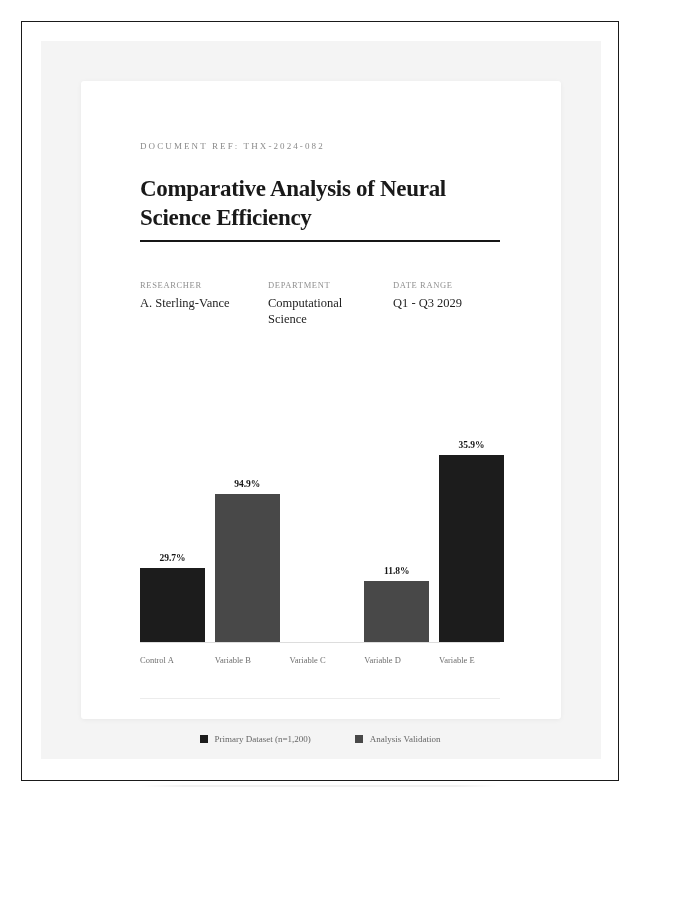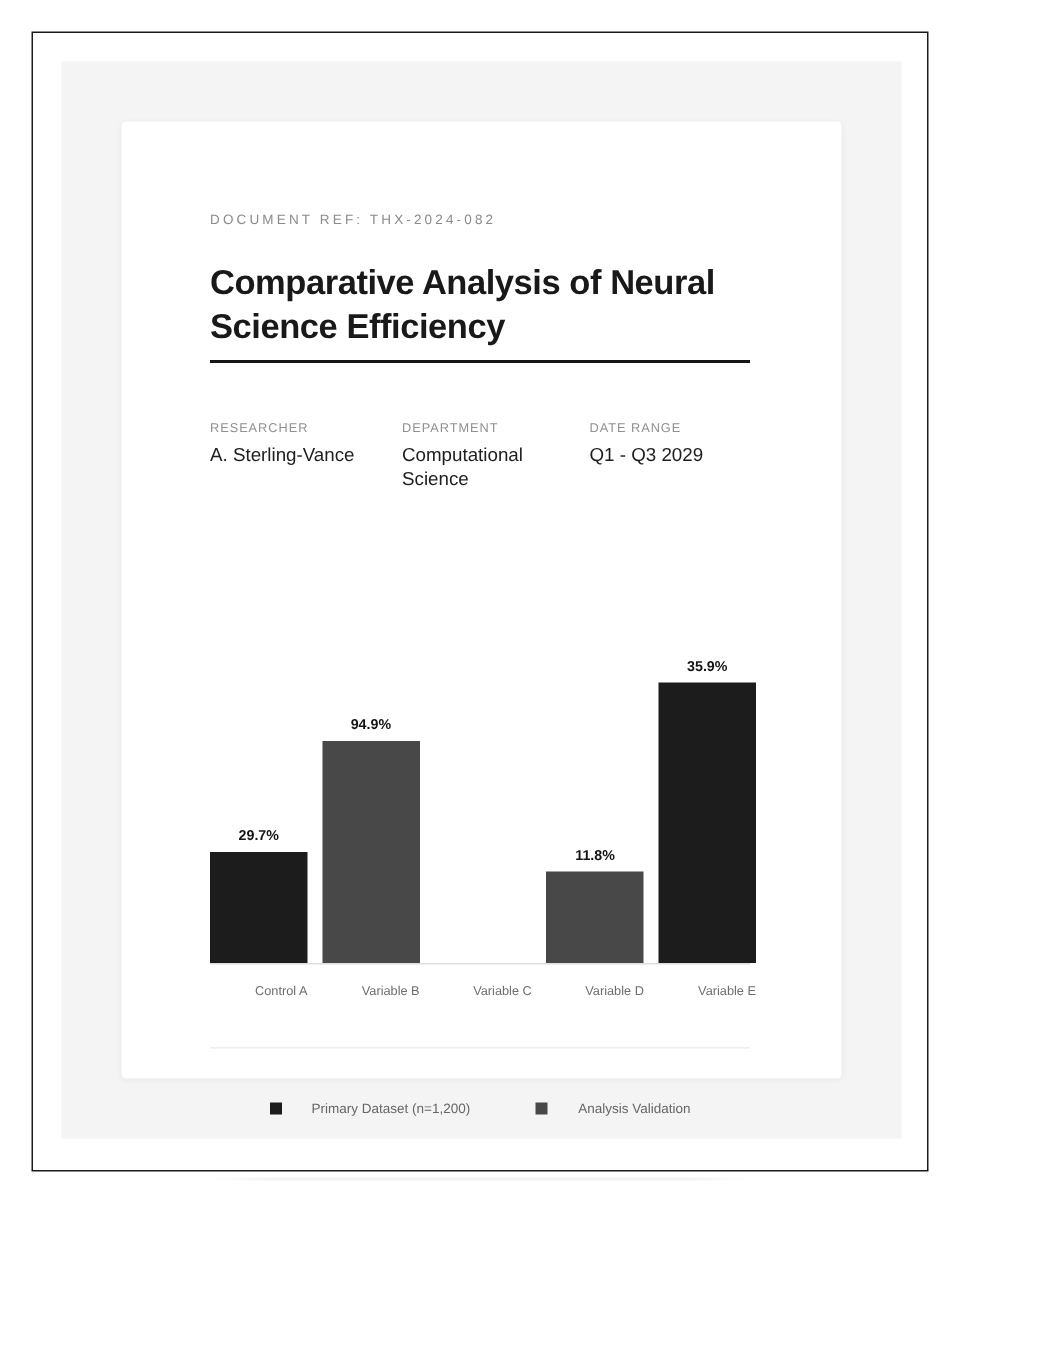--- a/index.html
+++ b/index.html
@@ -65,20 +65,21 @@
     box-shadow: 0 1px 5px rgba(0,0,0,0.05);
     box-sizing: border-box;
   }
 
   .card-inner {
     position: absolute;
     left: 59px;
     top: 0;
     right: 59px;
     bottom: 0;
+    font-family: Liberation Serif, serif;
   }
 
   
   #doc-ref {
     position: absolute;
     top: 60px;
     left: 0;
     font-size: 9px;
     letter-spacing: 2.1px;
     color: #8a8a8a;
@@ -177,21 +178,21 @@
     font-size: 9.5px;
     font-weight: bold;
     color: #151515;
     white-space: nowrap;
   }
   .bar-label {
     position: absolute;
     top: 8px;
     left: 0;
     width: 100%;
-    text-align: right;
+    text-align: left;
     font-size: 8.5px;
     color: #6e6e6e;
     white-space: nowrap;
   }
   .cat-slot {
     position: absolute;
     bottom: 0;
     width: 65px;
     height: 26px;
   }
@@ -210,21 +211,21 @@
     top: 653px;
     left: 0;
     width: 360px;
     display: flex;
     justify-content: center;
     gap: 44px;
   }
   .legend-item {
     display: flex;
     align-items: center;
-    gap: 20px;
+    gap: 7px;
   }
   .legend-swatch {
     width: 8px;
     height: 8px;
     flex: 0 0 auto;
   }
   .legend-text {
     font-size: 9px;
     color: #666666;
     white-space: nowrap;

